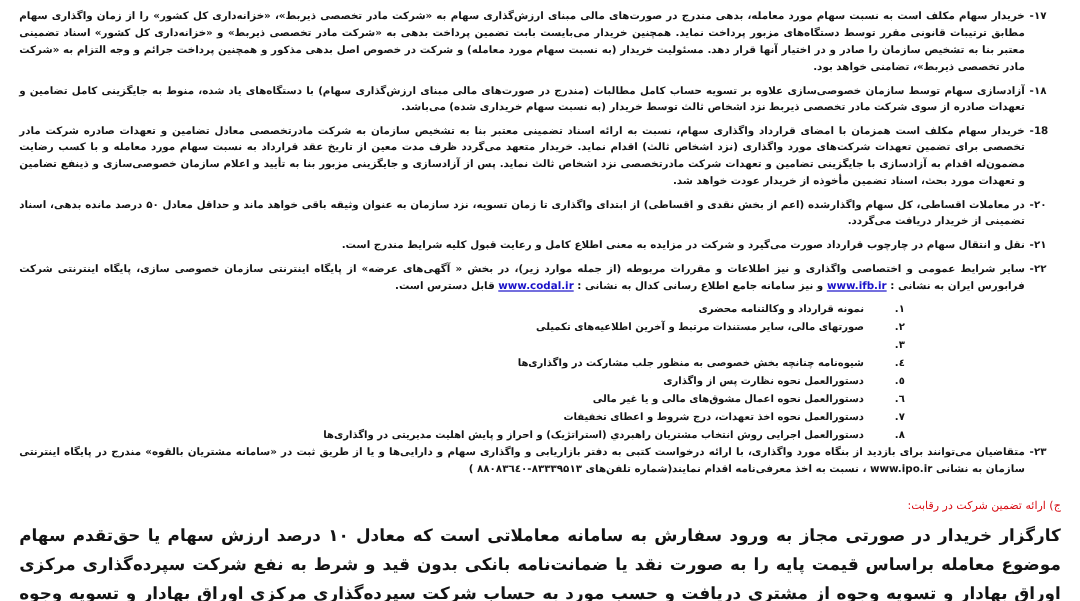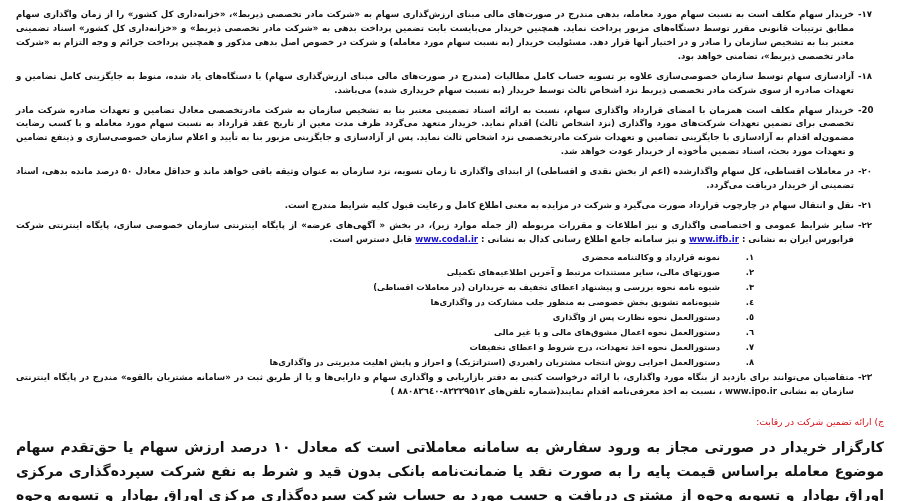--- a/index.html
+++ b/index.html
@@ -131,21 +131,21 @@
   <div class="spacer-sm"></div>
 
   <div class="clause">
     <div class="clause-num">۱۸-</div>
     <div class="clause-body">آزادسازی سهام توسط سازمان خصوصی‌سازی علاوه بر تسویه حساب کامل مطالبات (مندرج در صورت‌های مالی مبنای ارزش‌گذاری سهام) با دستگاه‌های یاد شده، منوط به جایگزینی کامل تضامین و تعهدات صادره از سوی شرکت مادر تخصصی ذیربط نزد اشخاص ثالث توسط خریدار (به نسبت سهام خریداری شده) می‌باشد.</div>
   </div>
 
   <div class="spacer-sm"></div>
 
   <div class="clause">
-    <div class="clause-num">20-</div>
+    <div class="clause-num">18-</div>
     <div class="clause-body">خریدار سهام مکلف است همزمان با امضای قرارداد واگذاری سهام، نسبت به ارائه اسناد تضمینی معتبر بنا به تشخیص سازمان به شرکت مادرتخصصی معادل تضامین و تعهدات صادره شرکت مادر تخصصی برای تضمین تعهدات شرکت‌های مورد واگذاری (نزد اشخاص ثالث) اقدام نماید. خریدار متعهد می‌گردد ظرف مدت معین از تاریخ عقد قرارداد به نسبت سهام مورد معامله و با کسب رضایت مضمون‌له اقدام به آزادسازی با جایگزینی تضامین و تعهدات شرکت مادرتخصصی نزد اشخاص ثالث نماید. پس از آزادسازی و جایگزینی مزبور بنا به تأیید و اعلام سازمان خصوصی‌سازی و ذینفع تضامین و تعهدات مورد بحث، اسناد تضمین مأخوذه از خریدار عودت خواهد شد.</div>
   </div>
 
   <div class="spacer-sm"></div>
 
   <div class="clause">
     <div class="clause-num">۲۰-</div>
     <div class="clause-body">در معاملات اقساطی، کل سهام واگذارشده (اعم از بخش نقدی و اقساطی) از ابتدای واگذاری تا زمان تسویه، نزد سازمان به عنوان وثیقه باقی خواهد ماند و حداقل معادل ۵۰ درصد مانده بدهی، اسناد تضمینی از خریدار دریافت می‌گردد.</div>
   </div>
 
@@ -173,25 +173,24 @@
     <li>
       <span class="sub-num">۱.</span>
       <span class="sub-text">نمونه قرارداد و وکالتنامه محضری</span>
     </li>
     <li>
       <span class="sub-num">۲.</span>
       <span class="sub-text">صورتهای مالی، سایر مستندات مرتبط و آخرین اطلاعیه‌های تکمیلی</span>
     </li>
     <li>
       <span class="sub-num">۳.</span>
-      <span class="sub-text">شیوه نامه نحوه بررسی و پیشنهاد اعطای تخفیف به خریداران (در معاملات اقساطی)</span>
     </li>
     <li>
       <span class="sub-num">٤.</span>
-      <span class="sub-text">شیوه‌نامه تشویق بخش خصوصی به منظور جلب مشارکت در واگذاری‌ها</span>
+      <span class="sub-text">شیوه‌نامه چنانچه بخش خصوصی به منظور جلب مشارکت در واگذاری‌ها</span>
     </li>
     <li>
       <span class="sub-num">٥.</span>
       <span class="sub-text">دستورالعمل نحوه نظارت پس از واگذاری</span>
     </li>
     <li>
       <span class="sub-num">٦.</span>
       <span class="sub-text">دستورالعمل نحوه اعمال مشوق‌های مالی و یا غیر مالی</span>
     </li>
     <li>

